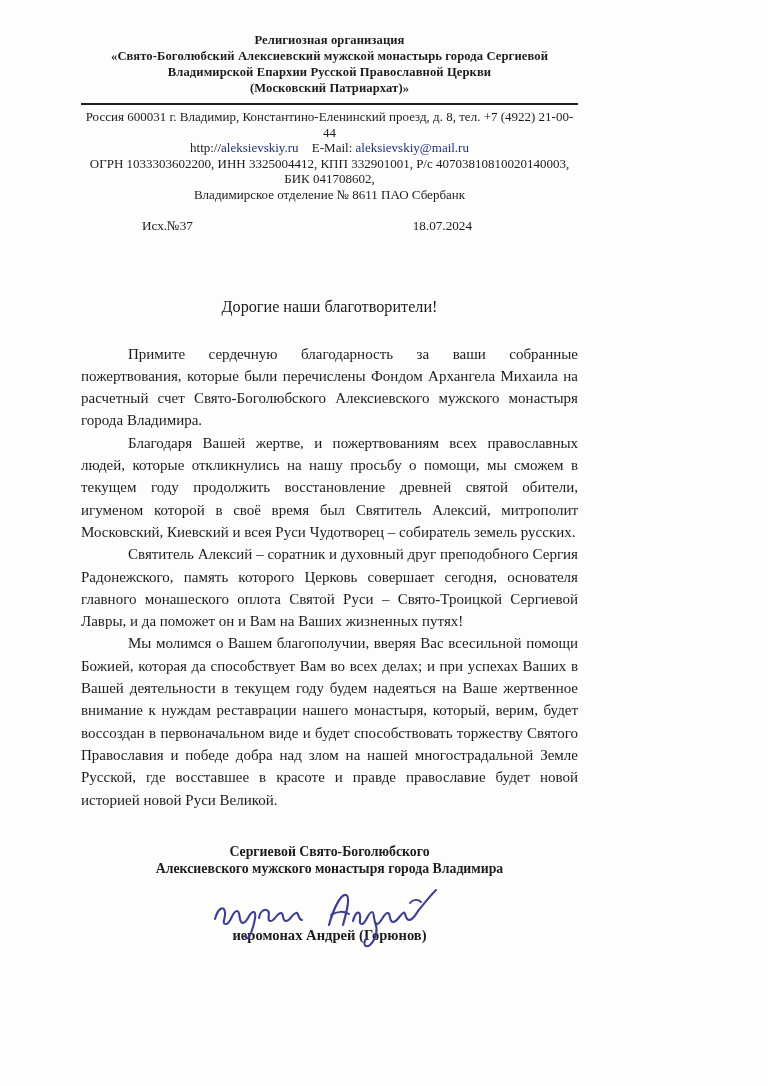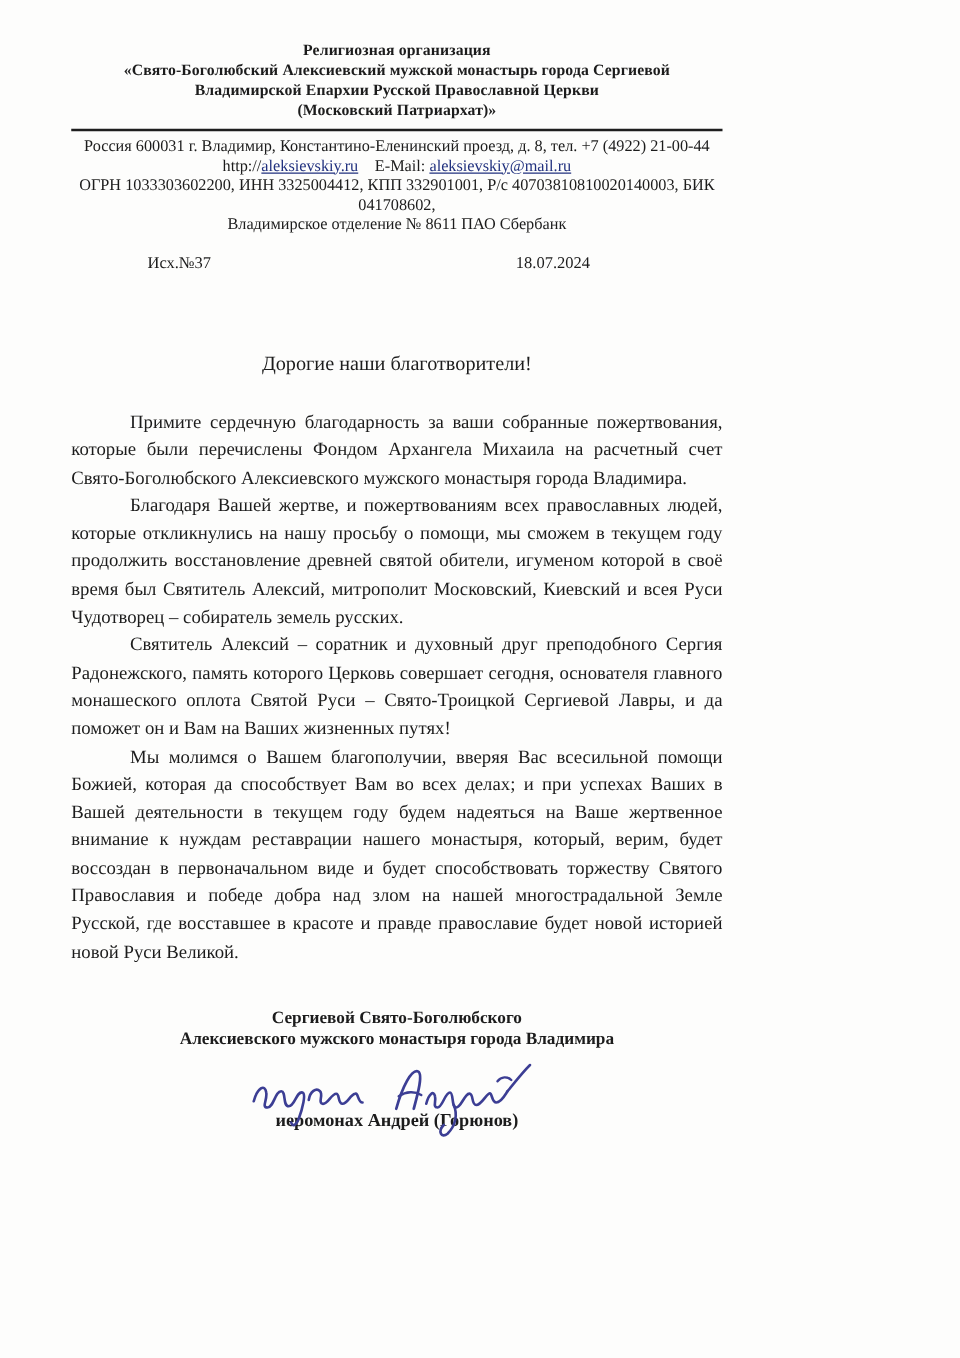--- a/index.html
+++ b/index.html
@@ -9,21 +9,21 @@
     background: #fdfdfc;
     color: #1c1c1c;
     font-family: "Liberation Serif", "DejaVu Serif", serif;
     -webkit-font-smoothing: antialiased;
   }
   .page {
     position: relative;
     width: 624px;
     min-height: 1086px;
     box-sizing: border-box;
-    padding: 32px 46px 40px 57px;
+    padding: 32px 46px 40px 81px;
     overflow: hidden;
   }
   
   .letterhead {
     text-align: center;
     font-weight: bold;
     font-size: 12.6px;
     line-height: 16px;
     letter-spacing: 0.1px;
   }
@@ -32,21 +32,20 @@
     border-top: 2.6px solid #1e1e1e;
     margin: 7px 0 4px 0;
   }
   .contact {
     text-align: center;
     font-size: 13px;
     line-height: 15.6px;
   }
   .contact .link {
     color: #20307e;
-    text-decoration: underline;
     cursor: pointer;
   }
   .contact .email-label { margin-left: 10px; }
   
   .meta-row {
     display: flex;
     justify-content: space-between;
     font-size: 13.2px;
     padding: 15px 106px 0 61px;
     gap: 43px;

